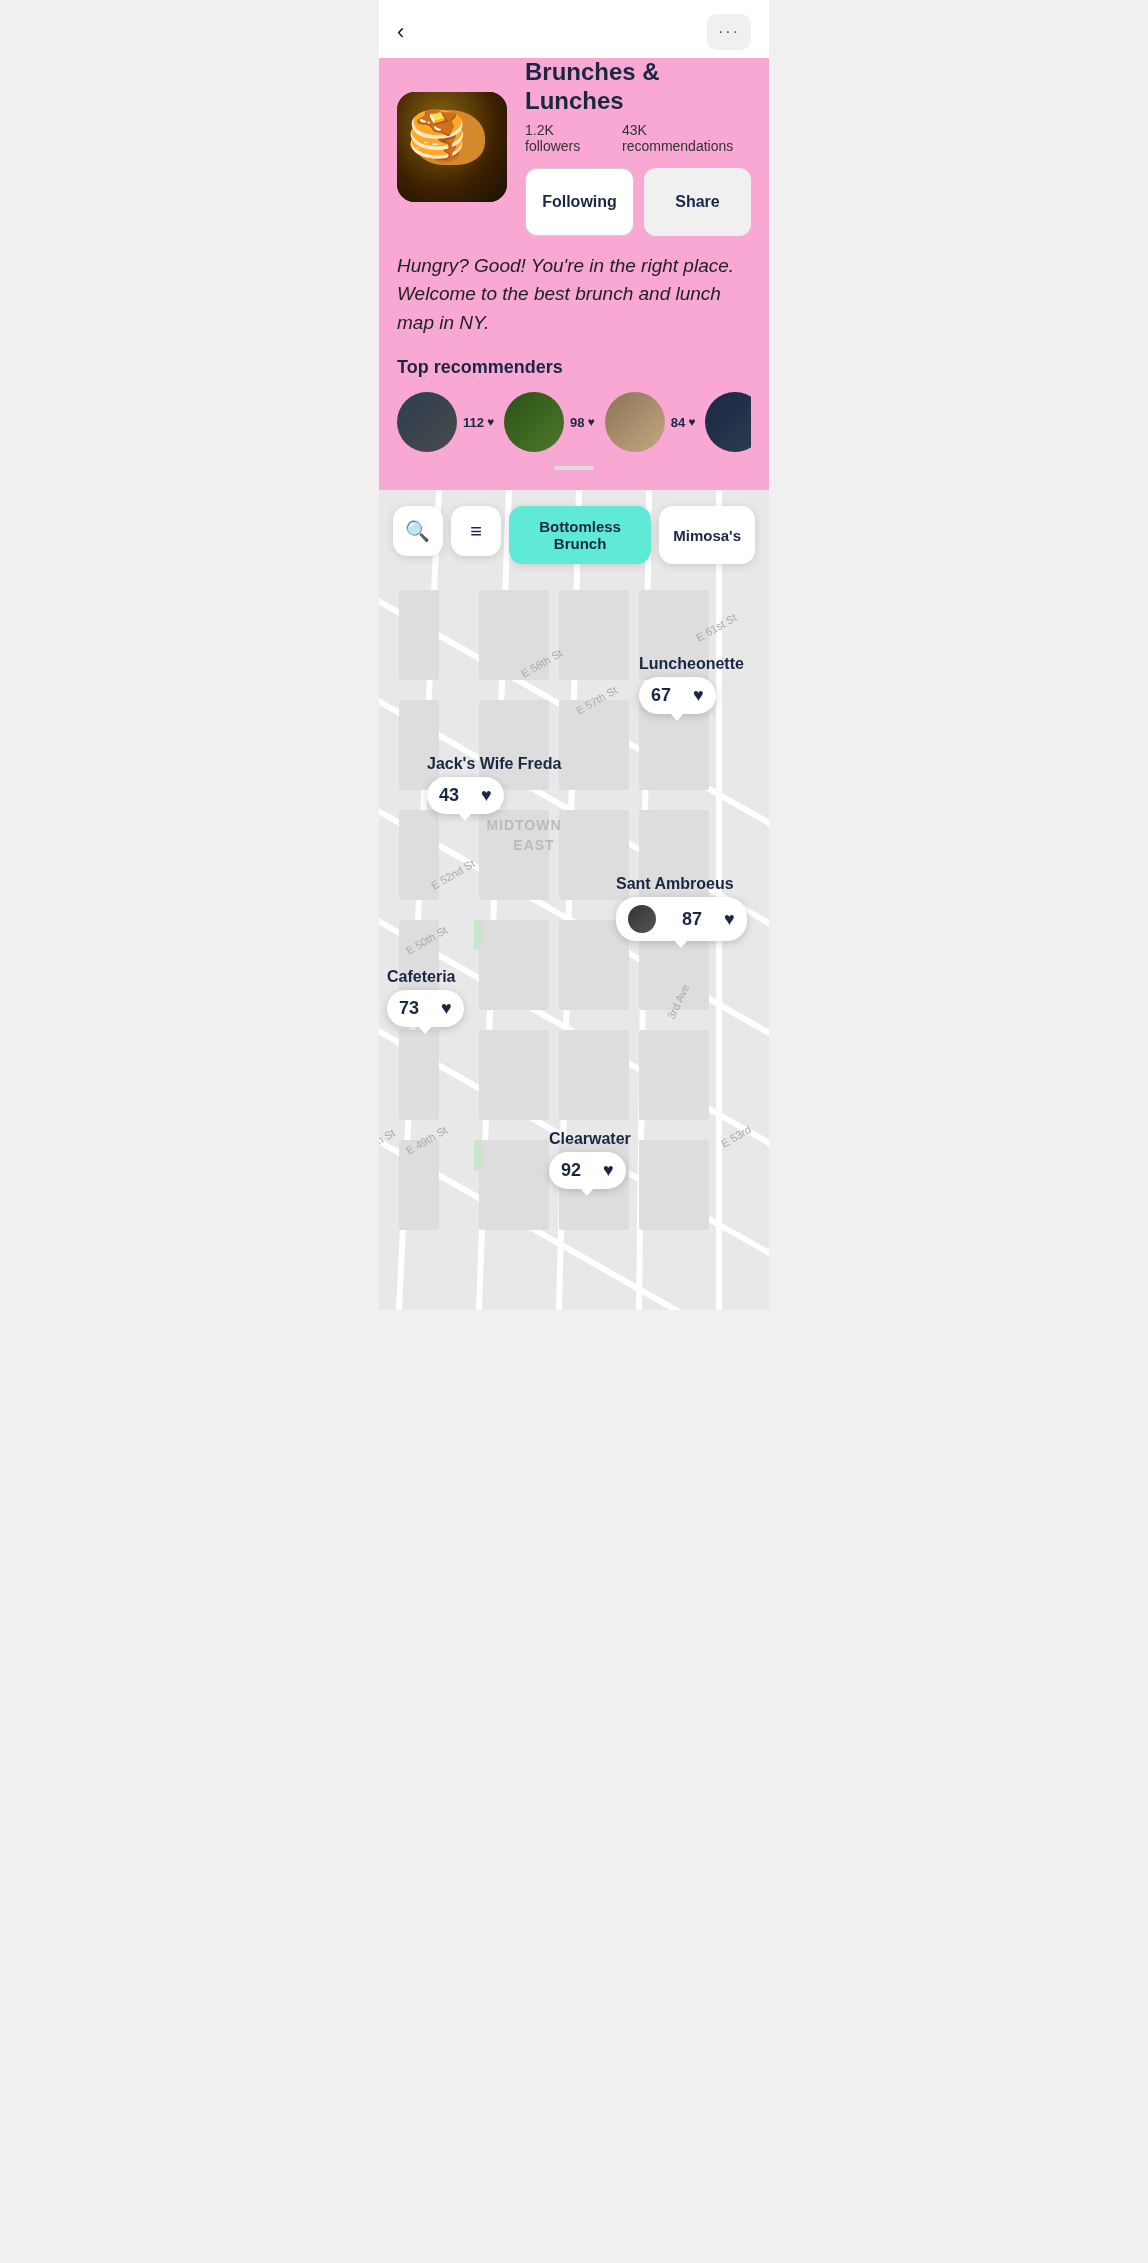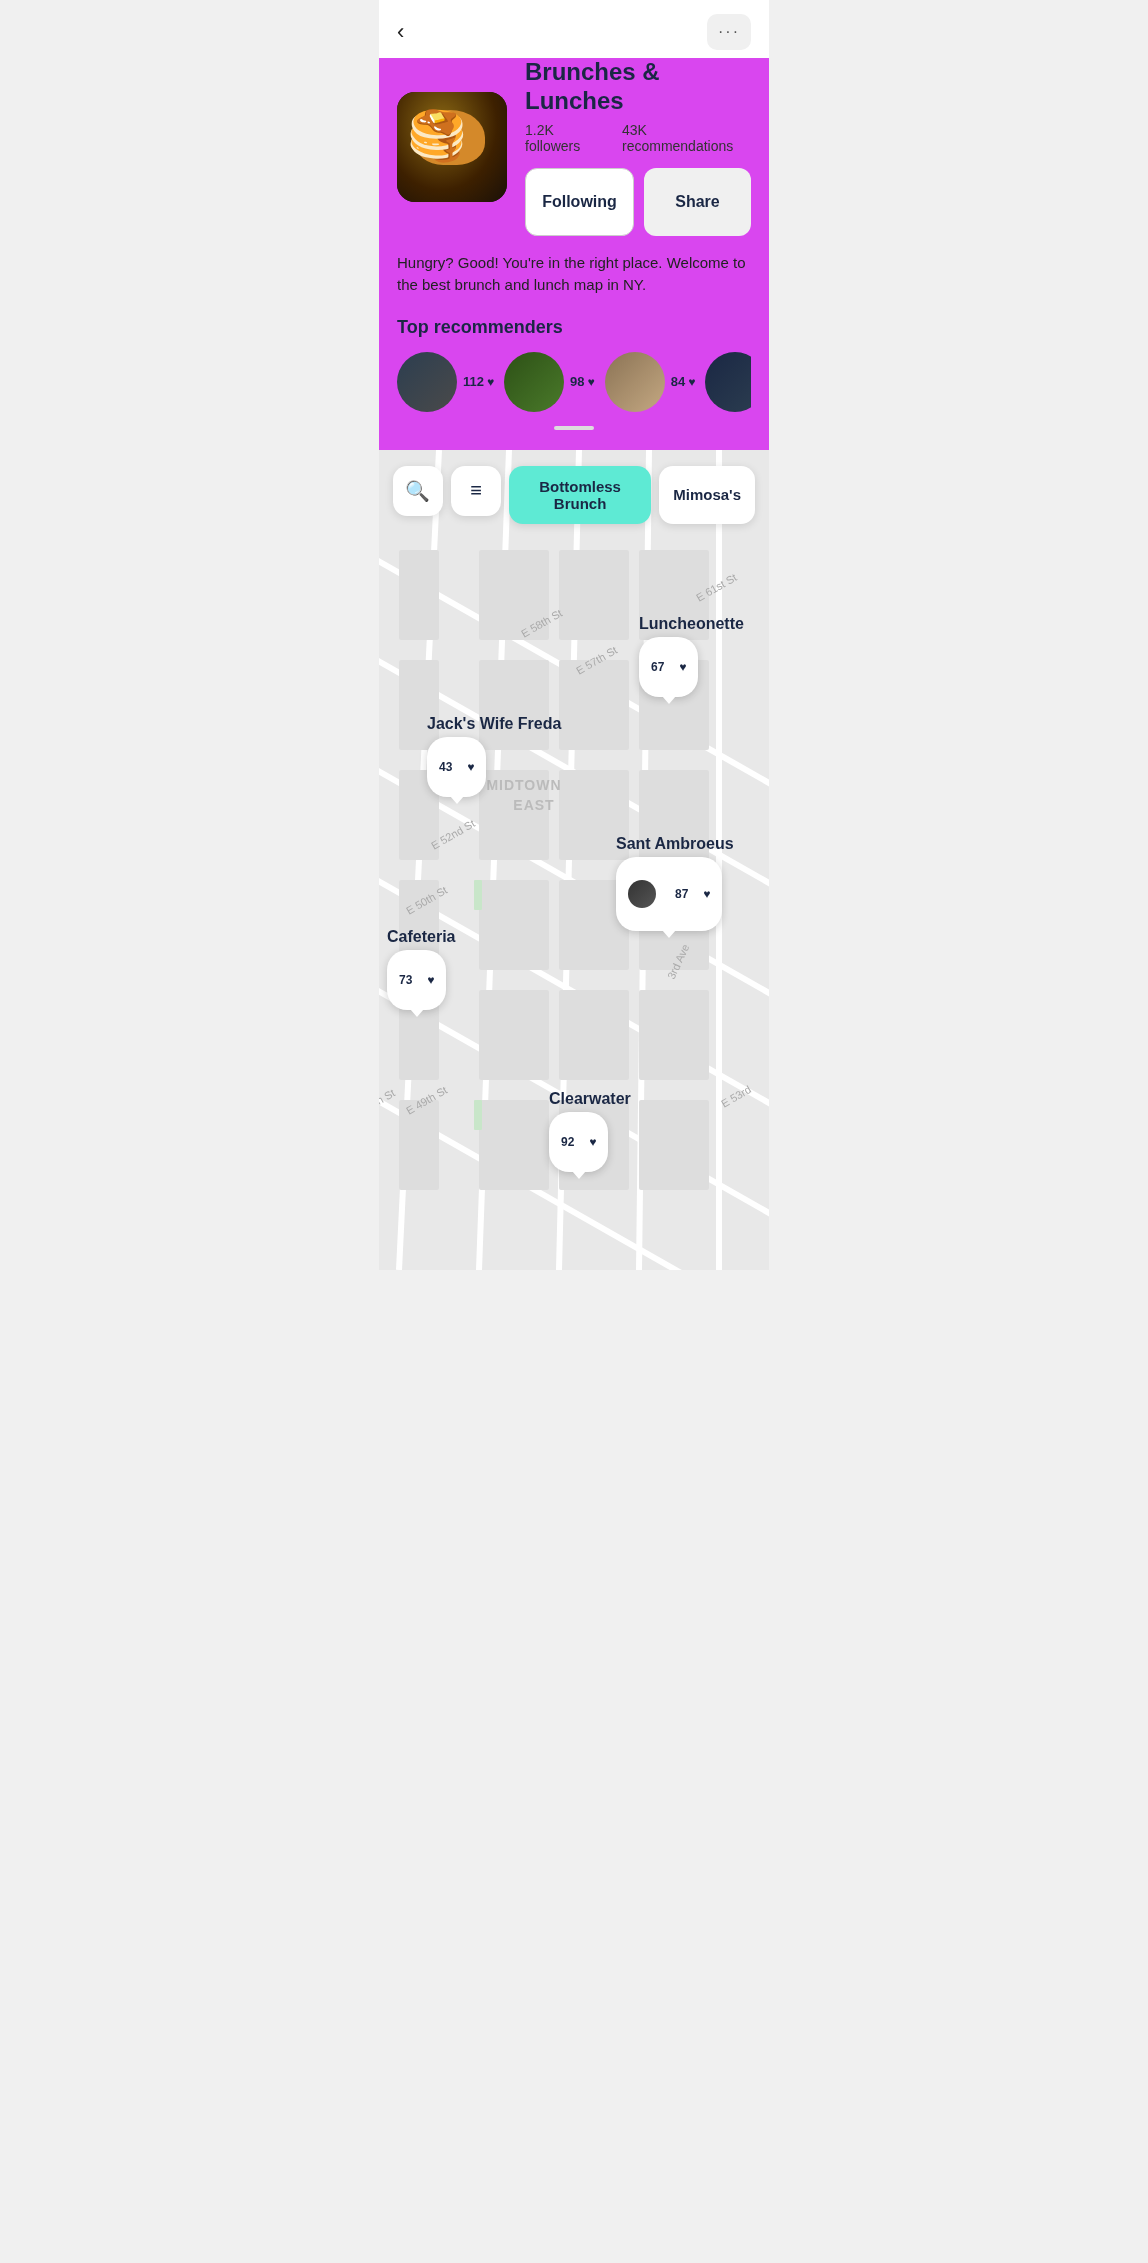--- a/index.html
+++ b/index.html
@@ -36,21 +36,21 @@
       display: flex;
       align-items: center;
       justify-content: center;
       cursor: pointer;
       font-size: 16px;
       color: #555;
       letter-spacing: 2px;
     }
 
     .profile-section {
-      background: #d946ef;
+      background: #f9a8d4;
       padding: 0 18px 20px;
     }
 
     .profile-header {
       display: flex;
       align-items: center;
       gap: 18px;
       margin-bottom: 16px;
     }
     .profile-avatar {
@@ -128,24 +128,25 @@
       border-radius: 12px;
       border: none;
       background: #f0f0f0;
       font-size: 16px;
       font-weight: 600;
       color: #1a2744;
       cursor: pointer;
     }
 
     .profile-bio {
-      font-size: 15px;
+      font-size: 19px;
       color: #222;
       line-height: 1.5;
       margin-bottom: 20px;
+      font-style: italic;
     }
 
     .top-recommenders-title {
       font-size: 18px;
       font-weight: 700;
       color: #1a2744;
       margin-bottom: 14px;
     }
 
     .recommenders-row {
@@ -248,28 +249,28 @@
       position: absolute;
       top: 0;
       left: 0;
     }
 
     
     .map-pin {
       position: absolute;
       background: #fff;
       border-radius: 20px;
-      padding: 23px 12px;
-      font-size: 12px;
+      padding: 8px 12px;
+      font-size: 18px;
       font-weight: 700;
       color: #1a2744;
       box-shadow: 0 2px 8px rgba(0,0,0,0.18);
       display: flex;
       align-items: center;
-      gap: 15px;
+      gap: 22px;
       white-space: nowrap;
     }
     .map-pin::after {
       content: '';
       position: absolute;
       bottom: -7px;
       left: 50%;
       transform: translateX(-50%);
       width: 0;
       height: 0;

